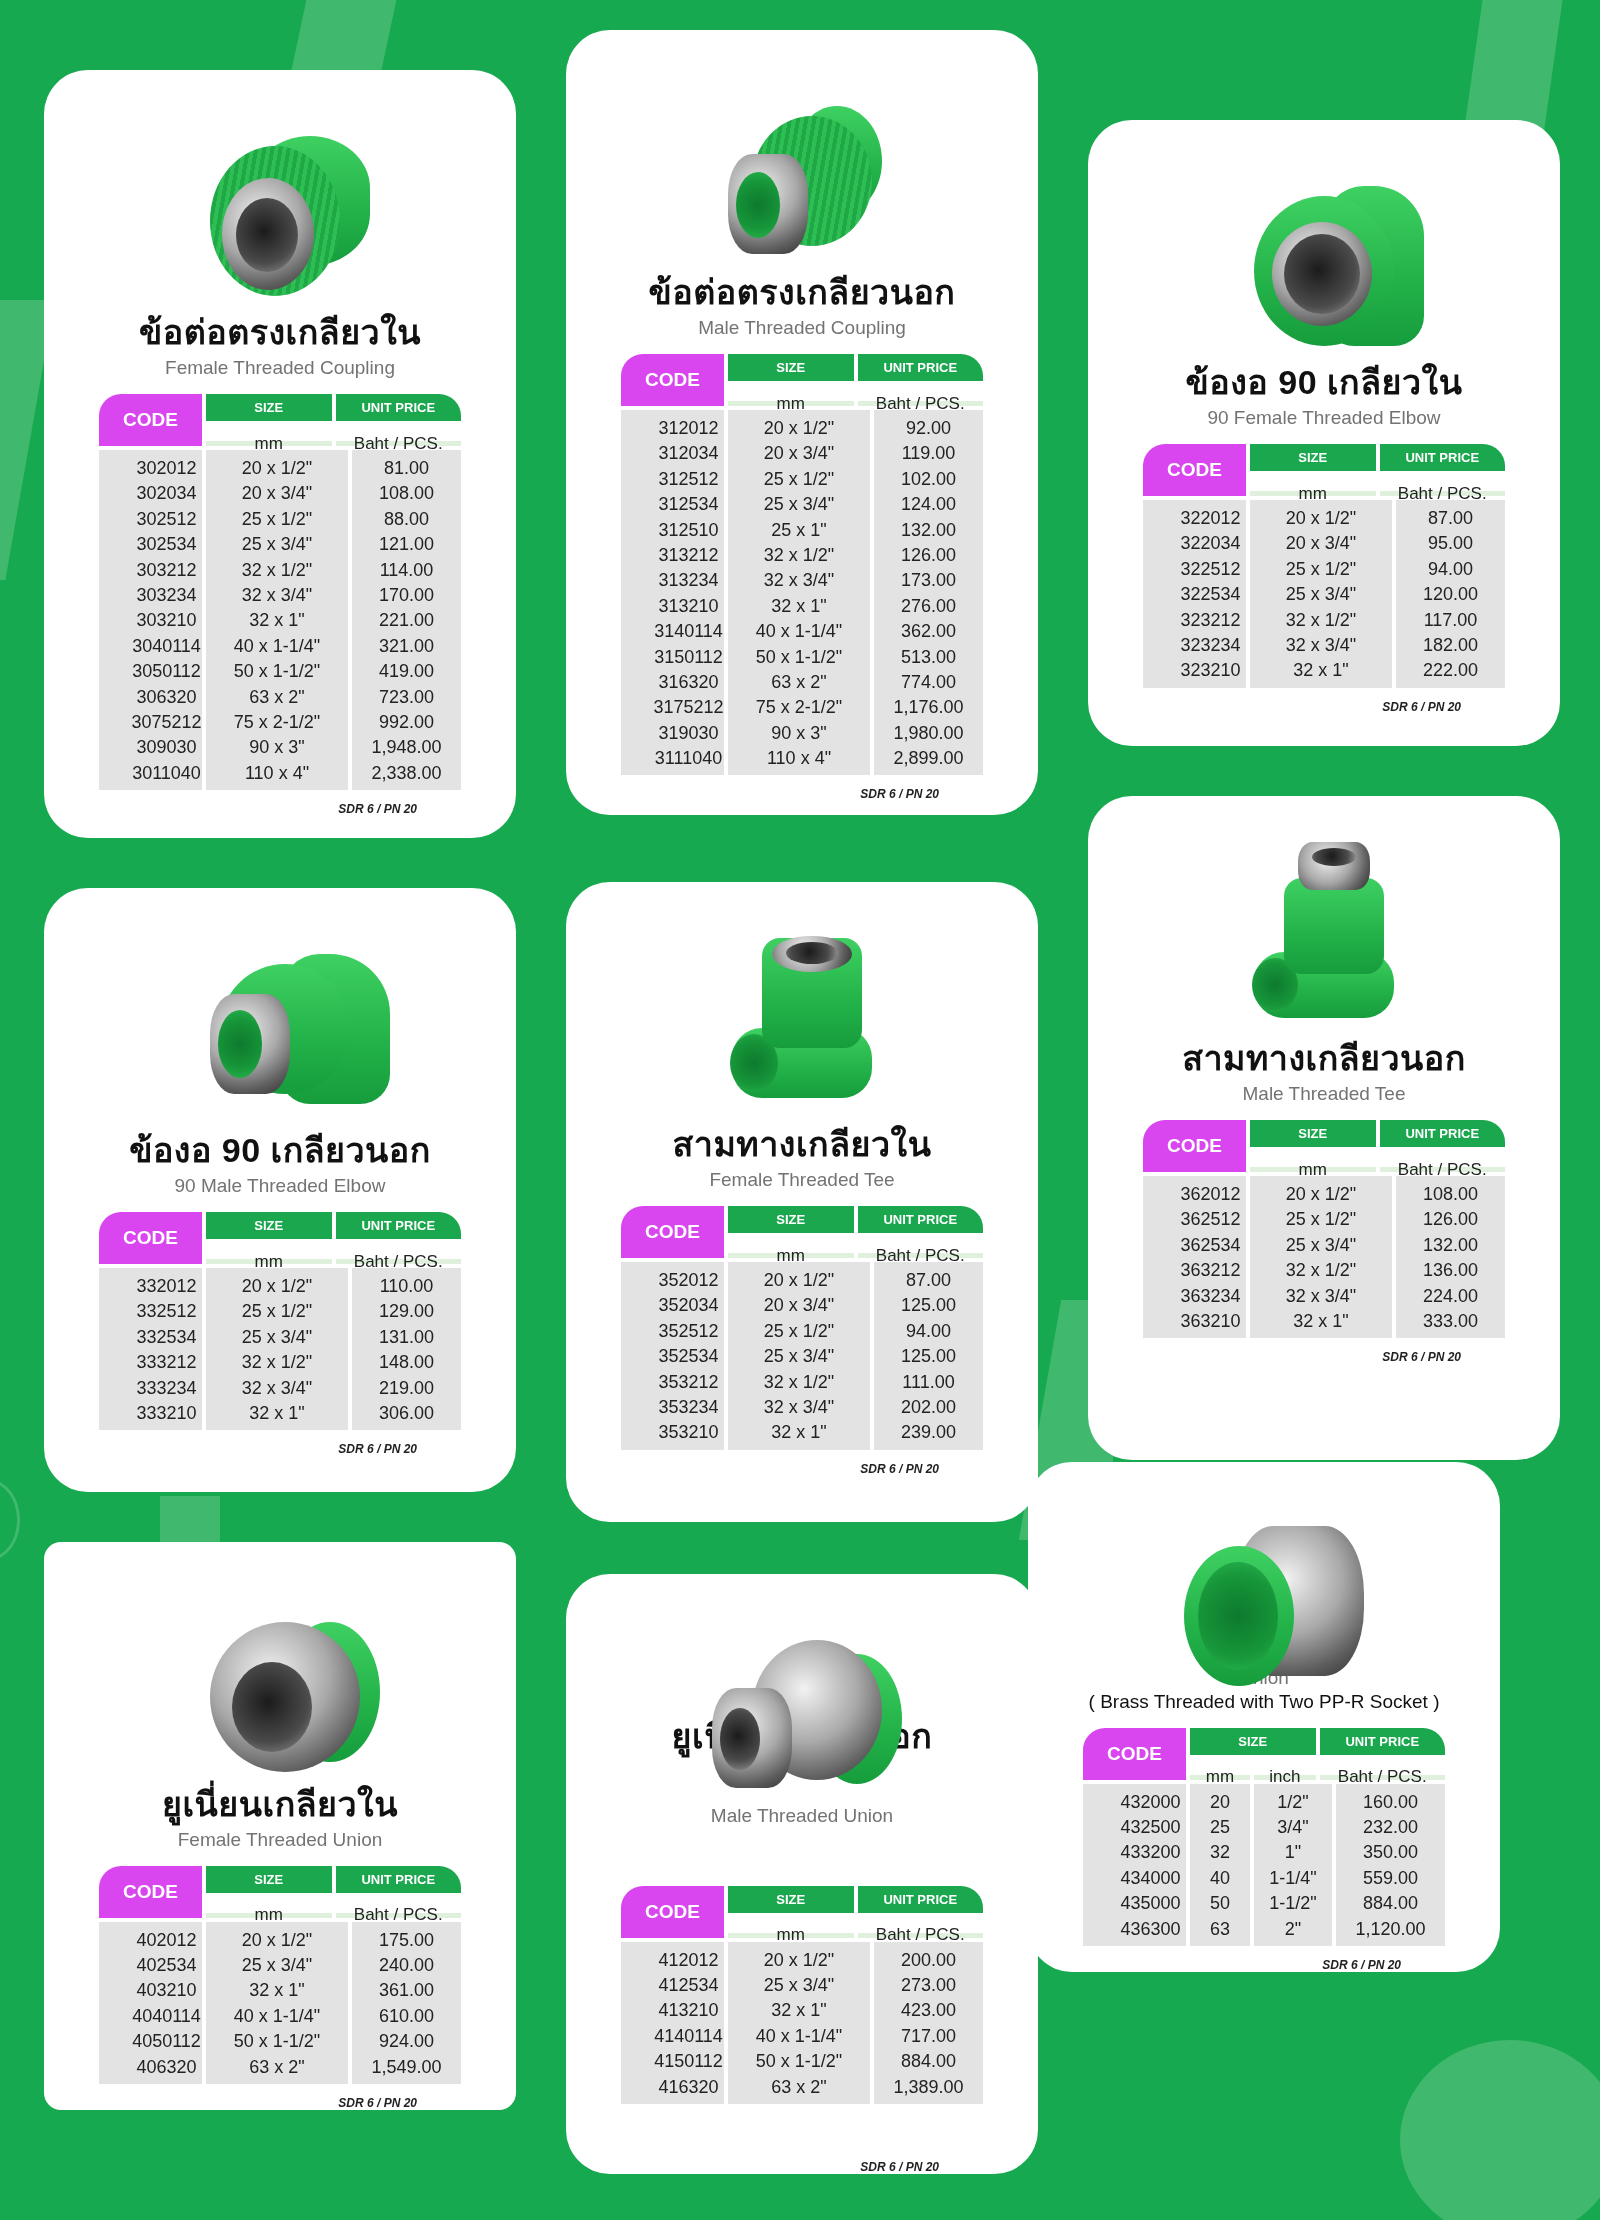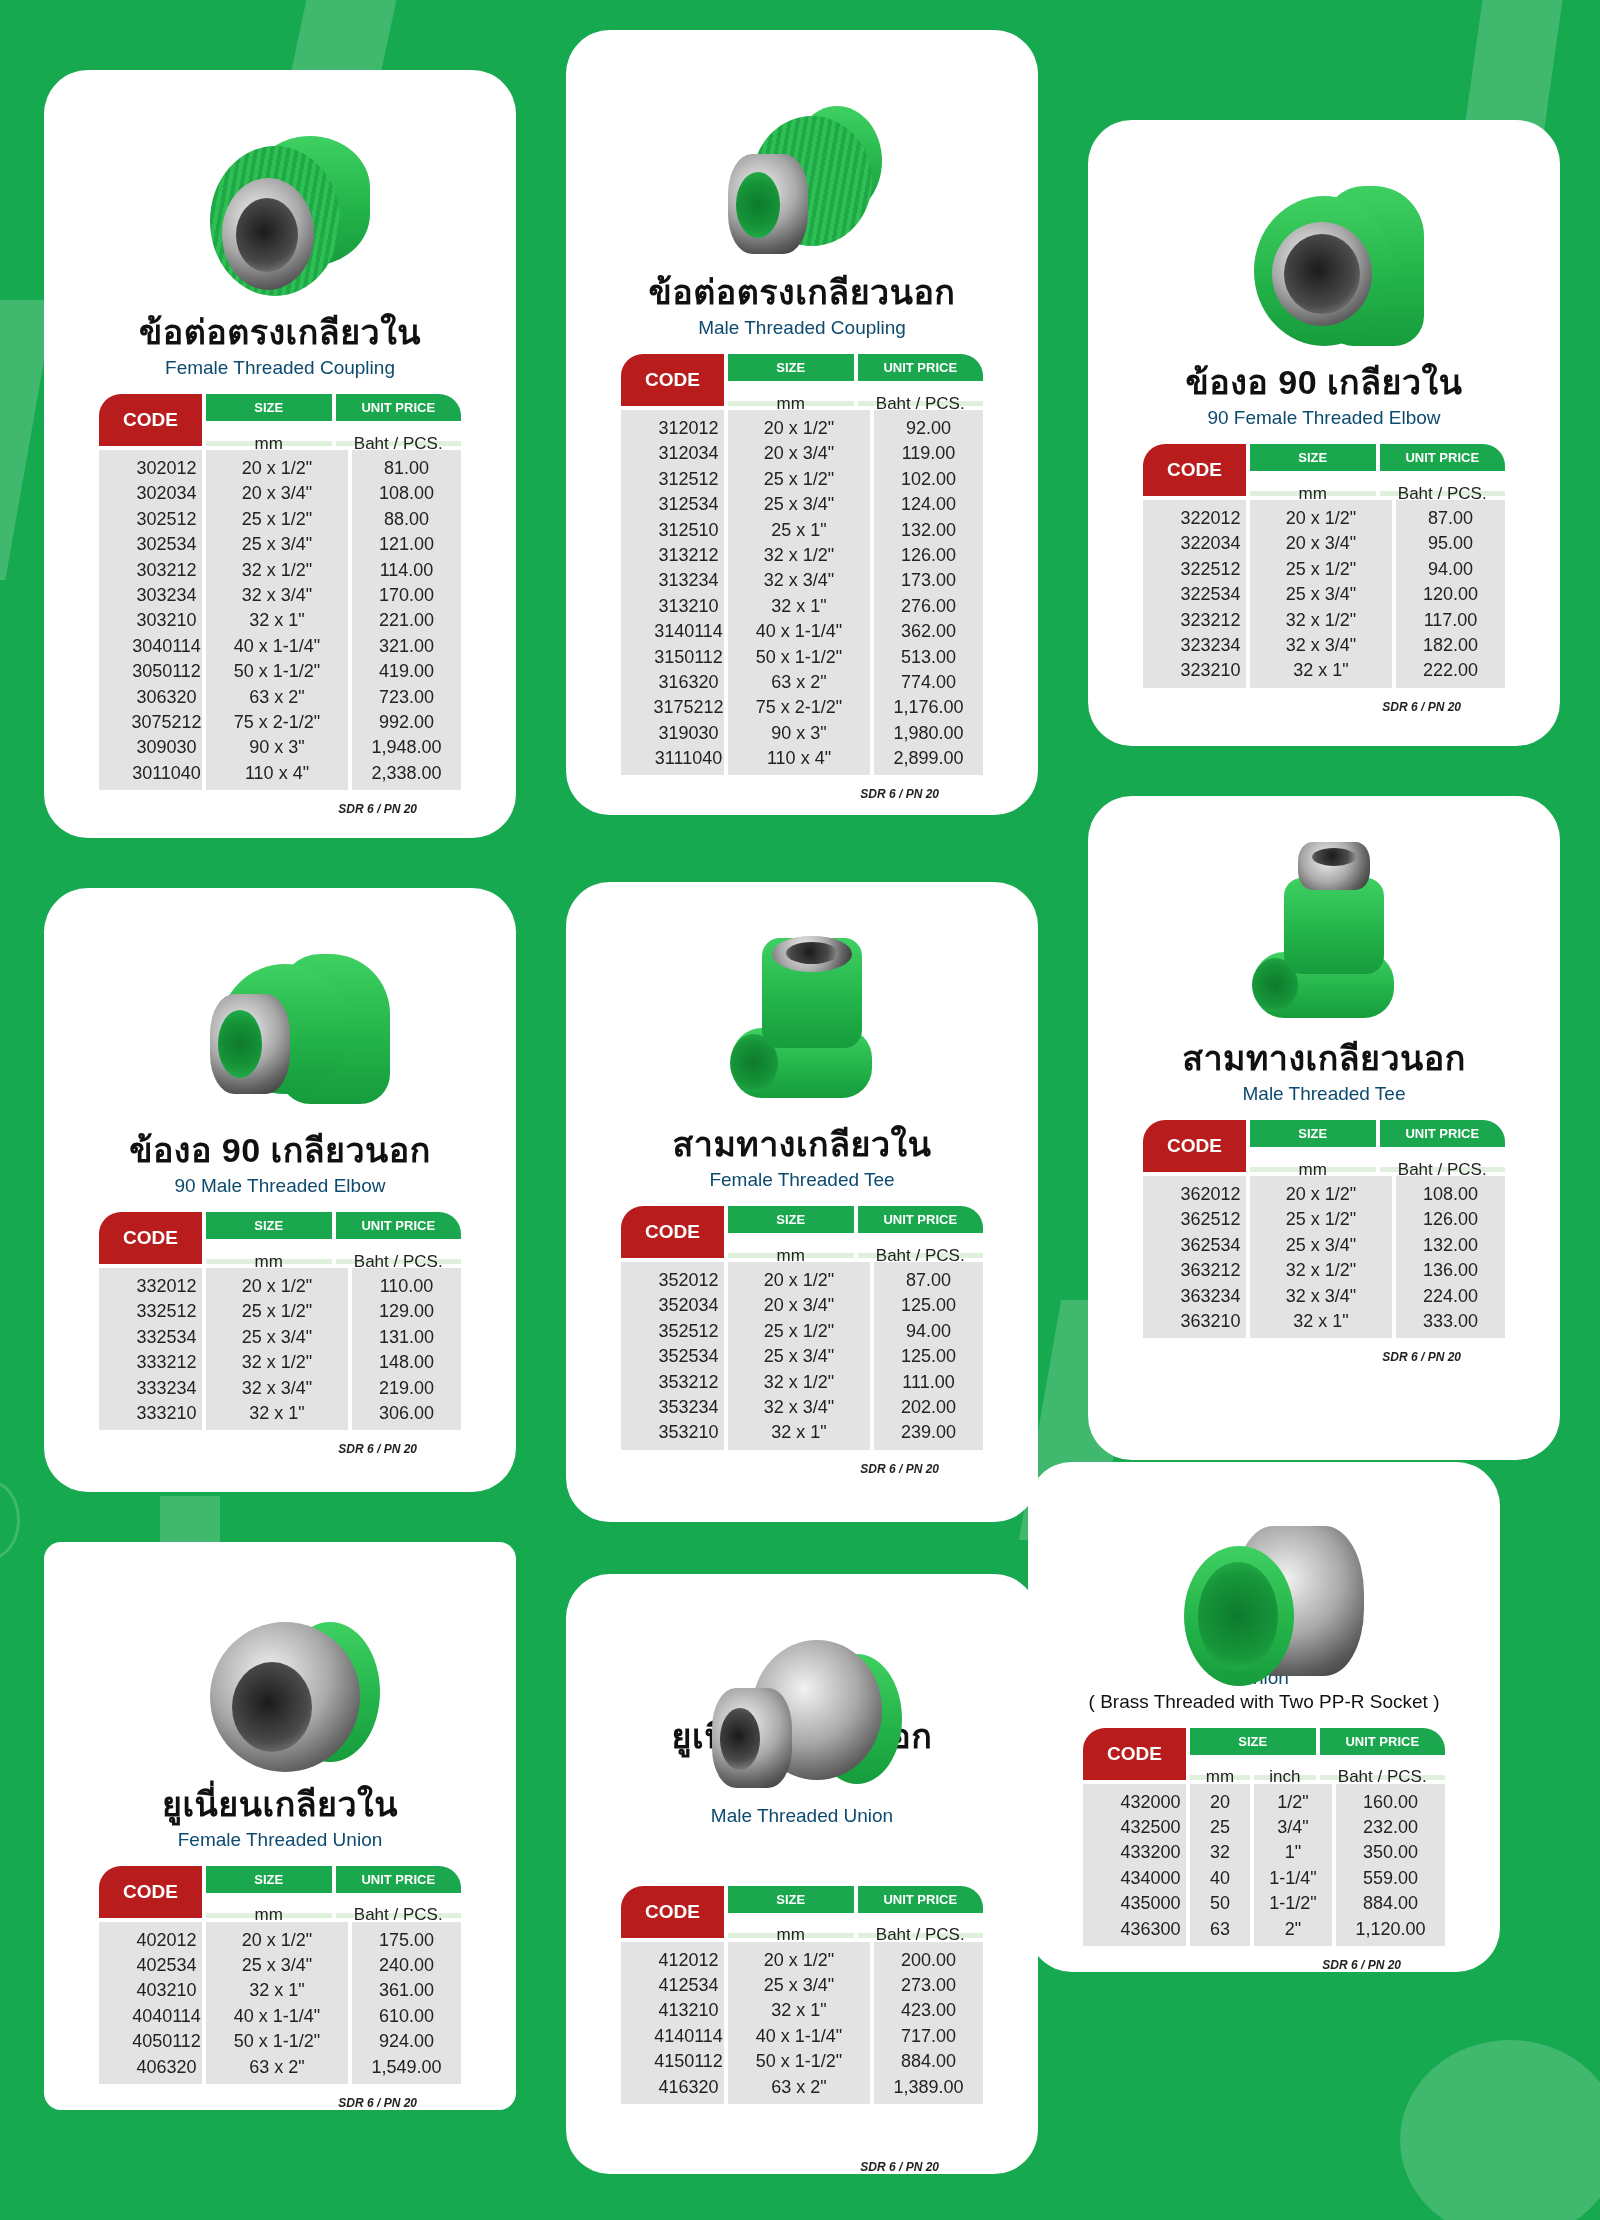--- a/index.html
+++ b/index.html
@@ -18,27 +18,27 @@
     position: absolute;
     width: 472px;
     background: #ffffff;
     border-radius: 44px;
     display: flex;
     flex-direction: column;
     align-items: center;
   }
   .product-img { position: relative; width: 220px; height: 180px; margin-top: 46px; }
   .title-th { font-size: 34px; font-weight: bold; margin-top: 16px; letter-spacing: 0.5px; color: #111; line-height: 40px; }
-  .title-en { font-size: 19px; margin-top: 4px; color: #0c4a6e; line-height: 24px; text-align: center; }
+  .title-en { font-size: 19px; margin-top: 4px; color: #737373; line-height: 24px; text-align: center; }
   .title-en2 { font-size: 19px; color: #111; line-height: 24px; text-align: center; }
 
   .ptable { width: 362px; margin-top: 14px; }
   .thead { display: flex; height: 52px; }
   .th-code {
-    width: 103px; background: #b91c1c; color: #fff; font-weight: bold; font-size: 19px;
+    width: 103px; background: #d946ef; color: #fff; font-weight: bold; font-size: 19px;
     display: flex; align-items: center; justify-content: center;
     border-top-left-radius: 22px; margin-right: 4px;
   }
   .th-group { flex: 1; display: flex; flex-direction: column; margin-right: 4px; }
   .th-group.last { margin-right: 0; }
   .th-top {
     height: 27px; background: #1aa74e; color: #fff; font-weight: bold; font-size: 13px;
     display: flex; align-items: center; justify-content: center;
   }
   .th-group.last .th-top { border-top-right-radius: 22px; }

